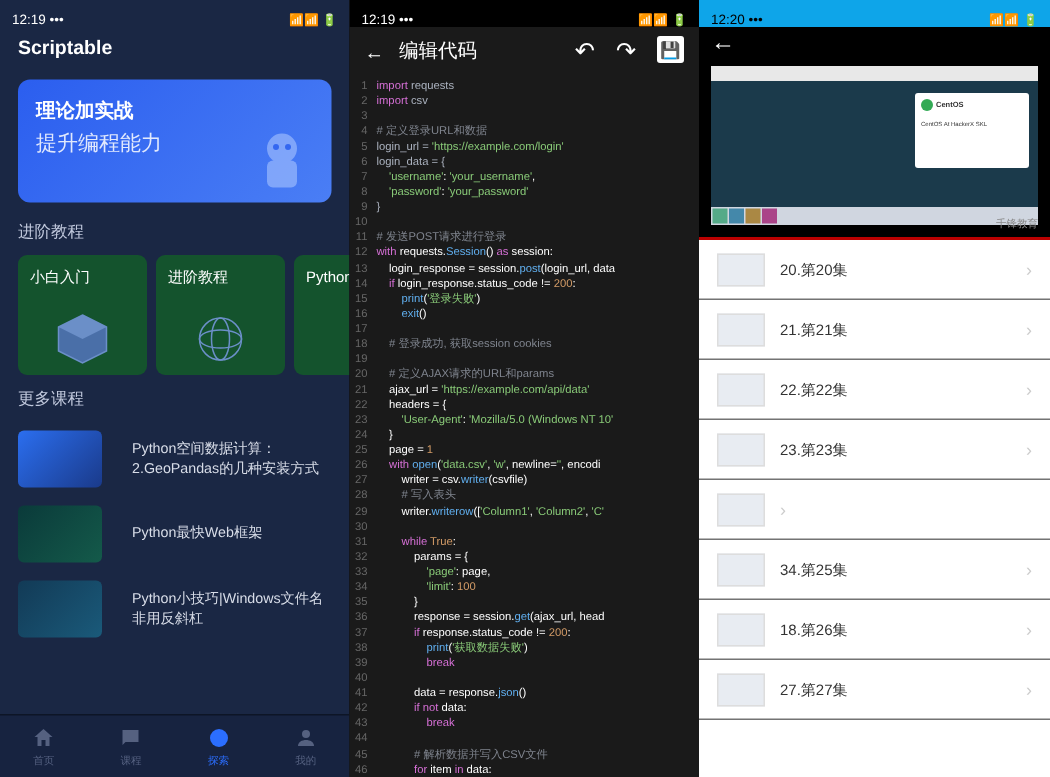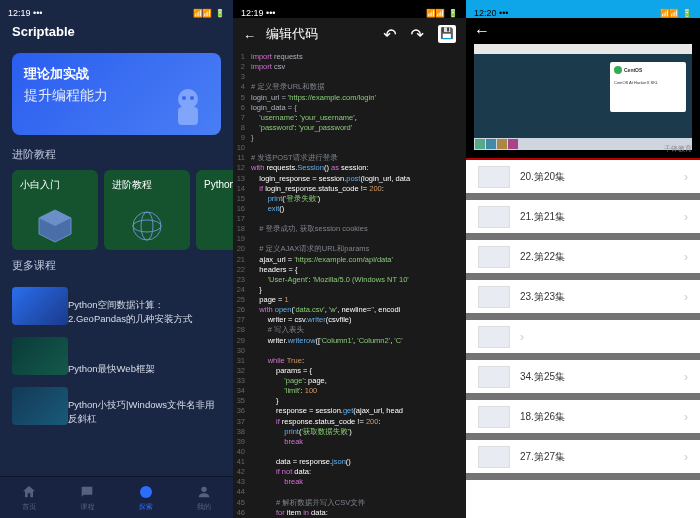--- a/index.html
+++ b/index.html
@@ -16,21 +16,21 @@
 .p1 .title{padding:6px 12px;font-size:13px;font-weight:600}
 .hero{margin:8px 12px;height:82px;background:linear-gradient(135deg,#2b5eef,#4a7ef5);border-radius:8px;padding:12px;position:relative;overflow:hidden}
 .hero h3{font-size:13px;font-weight:700;margin-bottom:4px}
 .hero p{font-size:14px;opacity:.85}
 .hero .robot{position:absolute;right:8px;bottom:4px;width:50px;height:50px;opacity:.6}
 .sec{padding:4px 12px;font-size:11px;color:#c0c8dc}
 .cards{display:flex;gap:6px;padding:4px 12px;overflow:hidden}
 .card{min-width:86px;height:80px;background:#14532d;border-radius:6px;padding:8px;font-size:10px;position:relative}
 .card .icon{position:absolute;bottom:6px;left:50%;transform:translateX(-50%);width:42px;height:36px}
 .list{padding:4px 12px;flex:1;overflow:hidden}
-.item{display:flex;gap:0;padding:6px 0;align-items:flex-end}
+.item{display:flex;gap:20px;padding:6px 0;align-items:center}
 .thumb{width:56px;height:38px;border-radius:4px;flex:none}
 .item span{font-size:9.5px;line-height:1.4;color:#d8dde8}
 .tabbar{height:42px;background:#172340;display:flex;align-items:center;justify-content:space-around;border-top:1px solid #0d1526}
 .tab{display:flex;flex-direction:column;align-items:center;gap:2px;font-size:7px;color:#556180}
 .tab.active{color:#2b6eff}
 .tab svg{width:16px;height:16px}
 .p2 .hdr{height:32px;display:flex;align-items:center;justify-content:space-between;padding:0 10px;background:#1a1a1a}
 .p2 .hdr .l{display:flex;align-items:center;gap:10px;font-size:13px}
 .p2 .hdr .r{display:flex;gap:14px}
 .code{flex:1;overflow:hidden;font-family:Menlo,Consolas,monospace;font-size:7.5px;line-height:1.35;padding:2px 0;white-space:pre;background:#1a1a1a}
@@ -42,21 +42,21 @@
 .video{height:120px;background:#000;position:relative;border-bottom:2px solid #b00}
 .vwrap{position:absolute;left:8px;right:8px;top:4px;bottom:8px;background:#fff;display:flex;flex-direction:column}
 .vtop{height:10px;background:#e8e8e8}
 .vmain{flex:1;background:#1b3a4b;position:relative}
 .vslide{position:absolute;right:6px;top:8px;width:76px;height:50px;background:#fff;border-radius:2px;padding:4px;font-size:5px;color:#333}
 .vslide .logo{display:flex;align-items:center;gap:2px;margin-bottom:3px}
 .brand{position:absolute;right:8px;bottom:4px;font-size:7px;color:#888}
 .vtask{position:absolute;left:0;right:0;bottom:0;height:12px;background:#d0d6e0;display:flex;gap:1px;padding:1px}
 .vtask>div{width:10px;height:10px;background:#5a8}
 .eps{flex:1;overflow-y:auto;background:#fff}
-.ep{height:40px;display:flex;align-items:center;padding:0 12px;border-bottom:7px solid #737373;gap:10px}
+.ep{height:40px;display:flex;align-items:center;padding:0 12px;border-bottom:1px solid #737373;gap:10px}
 .ep .th{width:32px;height:22px;background:#e8ecf2;border:1px solid #ddd;flex:none}
 .ep .lbl{flex:1;font-size:10px;color:#333}
 .ep .chev{color:#ccc;font-size:12px}
 .eps::-webkit-scrollbar{width:0}
 </style>
 </head>
 <body>
 
 <div class="panel p1">
   <div class="status dark">

